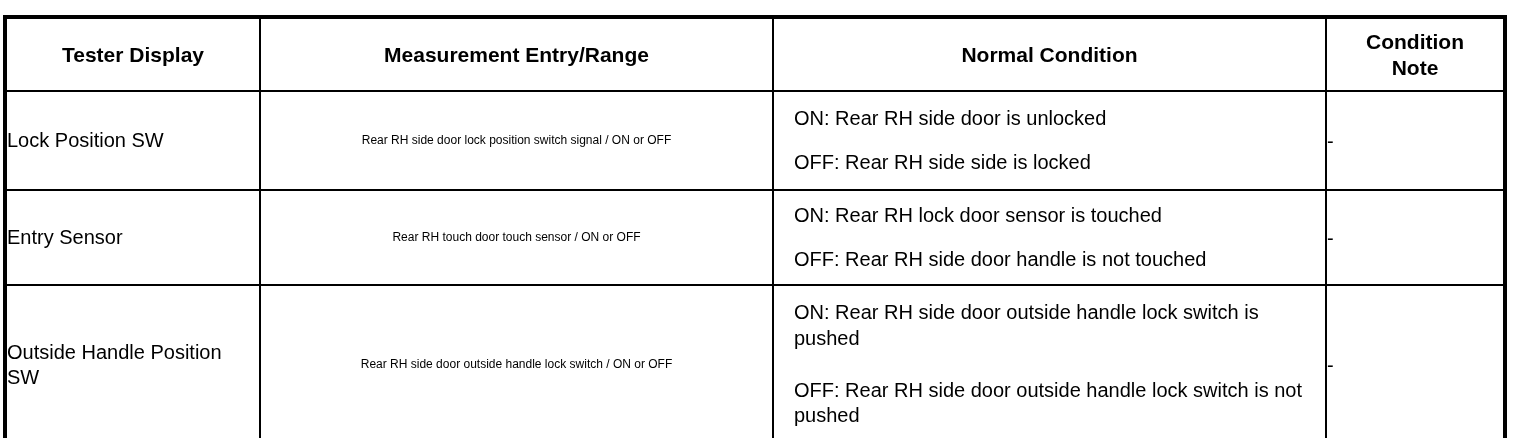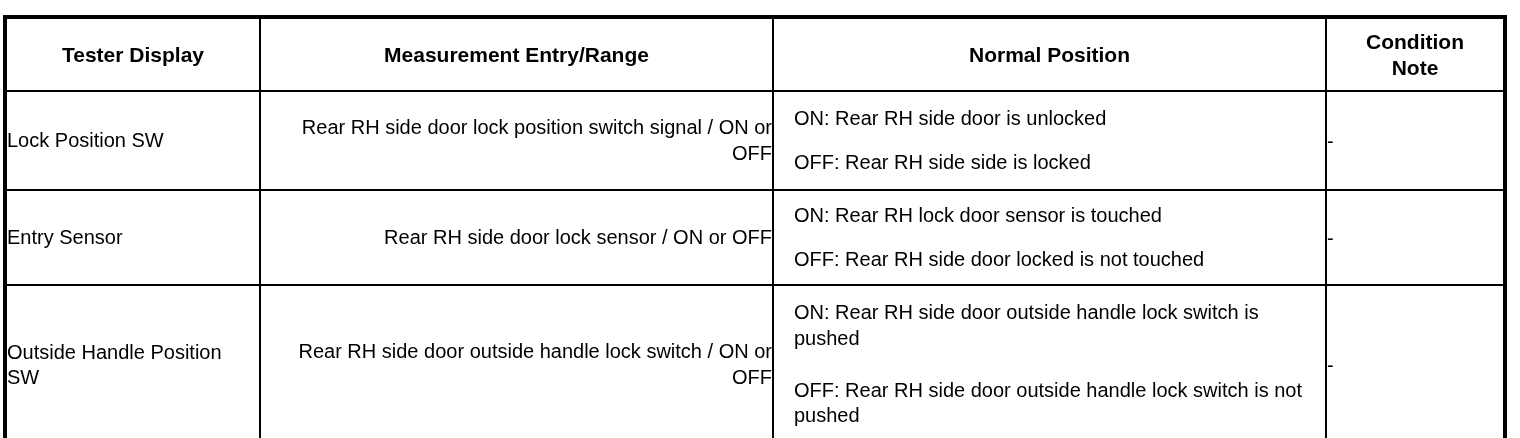--- a/index.html
+++ b/index.html
@@ -58,22 +58,22 @@
   }
 
   
   td.cell-tester {
     font-size: 20px;
     text-align: left;
     padding: 4px 10px 4px 9px;
     line-height: 1.22;
   }
   td.cell-measure {
-    font-size: 20px;
-    text-align: right;
+    font-size: 12px;
+    text-align: center;
     padding: 4px 4px 4px 9px;
     line-height: 1.28;
   }
   td.cell-note {
     font-size: 20px;
     text-align: left;
     padding: 4px 4px 4px 8px;
     line-height: 1.2;
   }
 
@@ -111,21 +111,21 @@
     <colgroup>
       <col class="col-tester">
       <col class="col-measure">
       <col class="col-normal">
       <col class="col-note">
     </colgroup>
     <thead>
       <tr>
         <th>Tester Display</th>
         <th>Measurement Entry/Range</th>
-        <th>Normal Position</th>
+        <th>Normal Condition</th>
         <th>
           <span>Condition</span><br>
           <span>Note</span>
         </th>
       </tr>
     </thead>
     <tbody>
 
       <tr class="row-1">
         <td class="cell-tester">Lock Position SW</td>
@@ -135,26 +135,26 @@
             <div class="cond-line">ON: Rear RH side door is unlocked</div>
             <div class="cond-gap"></div>
             <div class="cond-line">OFF: Rear RH side side is locked</div>
           </div>
         </td>
         <td class="cell-note">-</td>
       </tr>
 
       <tr class="row-2">
         <td class="cell-tester">Entry Sensor</td>
-        <td class="cell-measure">Rear RH side door lock sensor / ON or OFF</td>
+        <td class="cell-measure">Rear RH touch door touch sensor / ON or OFF</td>
         <td class="cell-normal">
           <div class="cond-stack">
             <div class="cond-line">ON: Rear RH lock door sensor is touched</div>
             <div class="cond-gap"></div>
-            <div class="cond-line">OFF: Rear RH side door locked is not touched</div>
+            <div class="cond-line">OFF: Rear RH side door handle is not touched</div>
           </div>
         </td>
         <td class="cell-note">-</td>
       </tr>
 
       <tr class="row-3">
         <td class="cell-tester">Outside Handle Position SW</td>
         <td class="cell-measure">Rear RH side door outside handle lock switch / ON or OFF</td>
         <td class="cell-normal">
           <div class="cond-stack">

